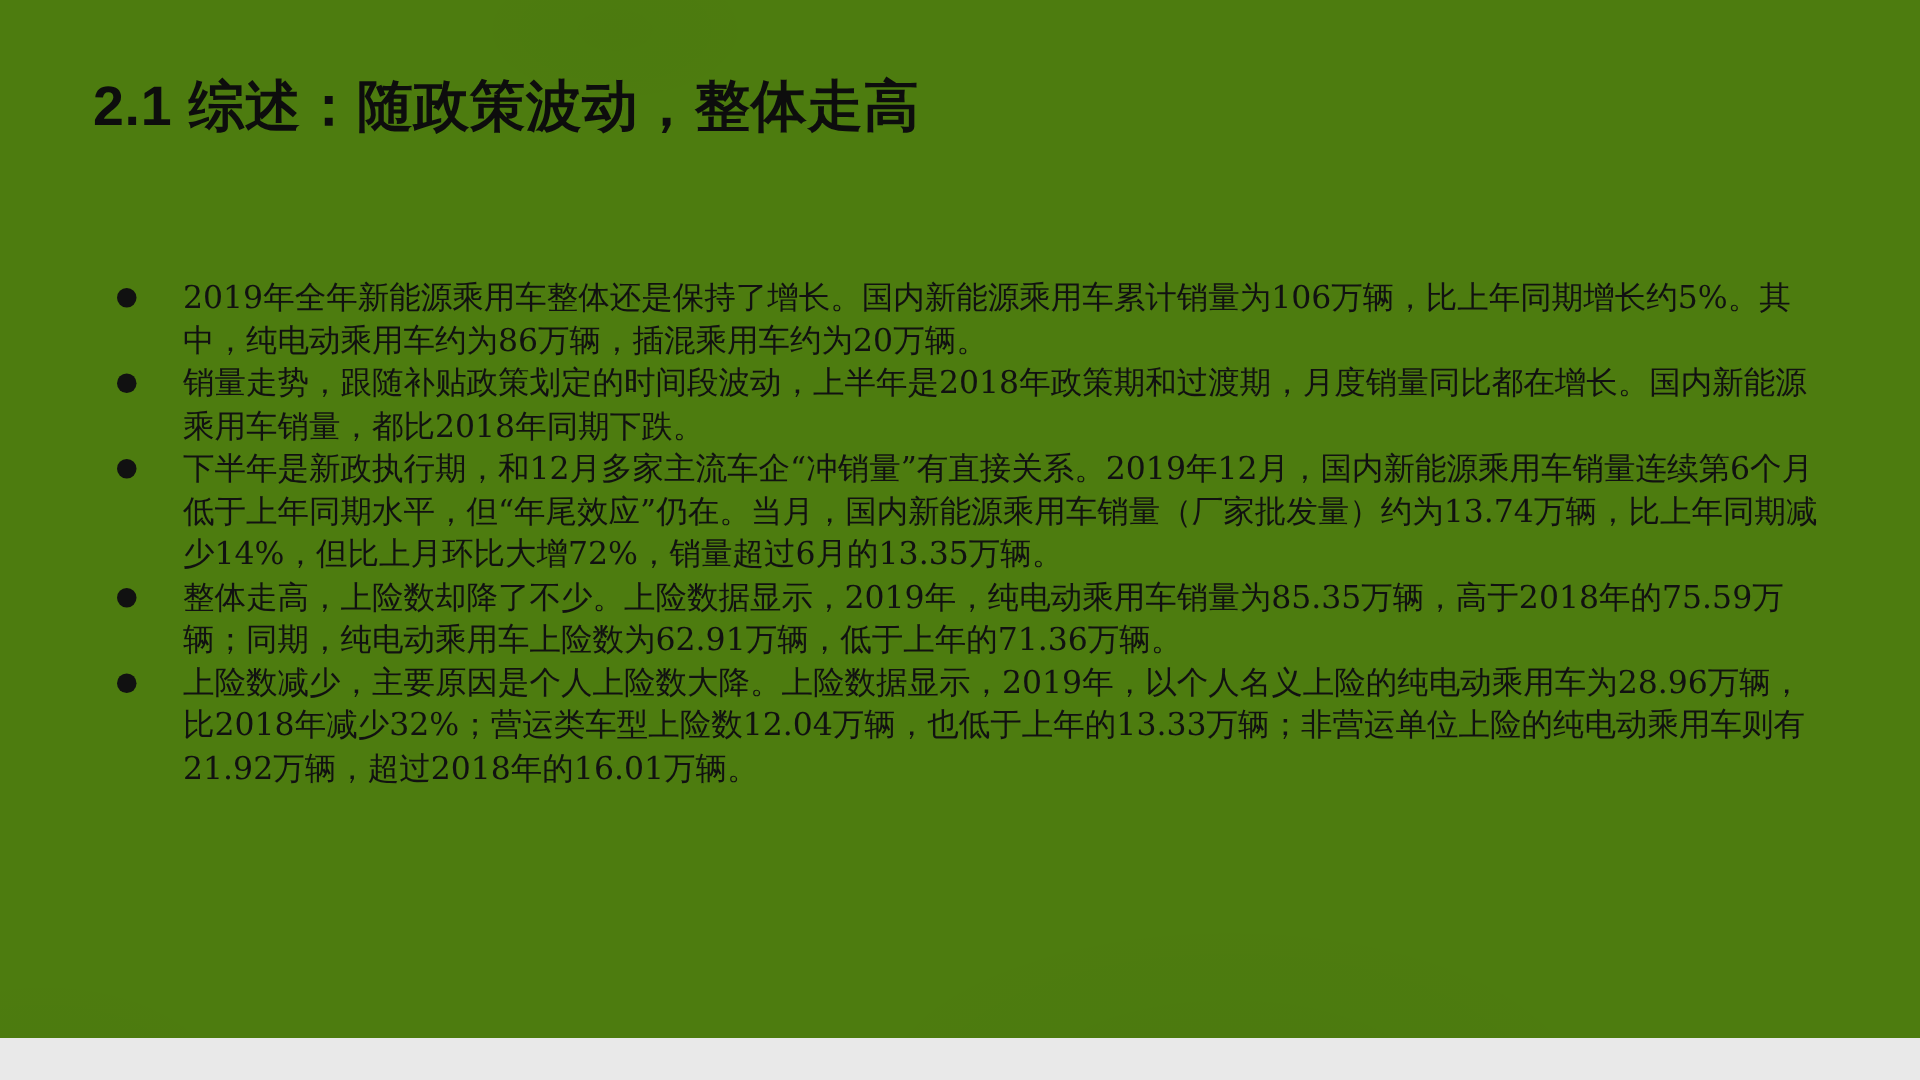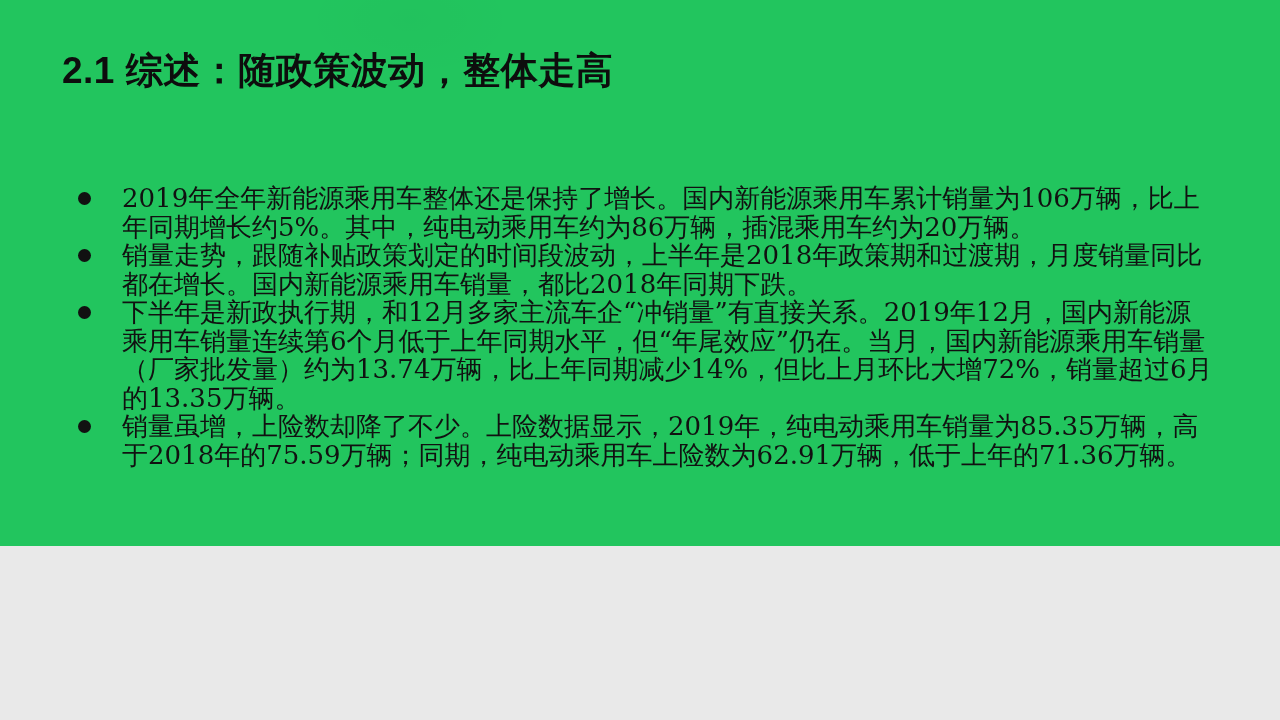--- a/index.html
+++ b/index.html
@@ -3,22 +3,22 @@
 <meta charset="utf-8">
 <style>
   html, body {
     margin: 0;
     padding: 0;
     background: #e9e9e9;
   }
   .slide {
     position: relative;
     width: 1280px;
-    height: 546px;
-    background: #22c55e;
+    height: 692px;
+    background: #4d7c0f;
     overflow: hidden;
     font-family: "Liberation Sans", sans-serif;
   }
   
   .wm {
     position: absolute;
     border-radius: 50%;
     pointer-events: none;
   }
   .wm1 {
@@ -65,21 +65,21 @@
     width: 13px;
     height: 13px;
     margin-top: 8px;
     margin-right: 31px;
     border-radius: 50%;
     background: #111111;
   }
   .bullet-text {
     flex: 1 1 auto;
     font-family: "DejaVu Serif", "Liberation Serif", serif;
-    font-size: 26px;
+    font-size: 21px;
     line-height: 28.5px;
     color: #111111;
     text-align: left;
     word-break: break-all;
   }
 </style>
 </head>
 <body>
 
 <div class="slide">
@@ -98,17 +98,21 @@
     <li class="bullet-item">
       <span class="bullet-dot"></span>
       <span class="bullet-text">销量走势，跟随补贴政策划定的时间段波动，上半年是2018年政策期和过渡期，月度销量同比都在增长。国内新能源乘用车销量，都比2018年同期下跌。</span>
     </li>
     <li class="bullet-item">
       <span class="bullet-dot"></span>
       <span class="bullet-text">下半年是新政执行期，和12月多家主流车企“冲销量”有直接关系。2019年12月，国内新能源乘用车销量连续第6个月低于上年同期水平，但“年尾效应”仍在。当月，国内新能源乘用车销量（厂家批发量）约为13.74万辆，比上年同期减少14%，但比上月环比大增72%，销量超过6月的13.35万辆。</span>
     </li>
     <li class="bullet-item">
       <span class="bullet-dot"></span>
-      <span class="bullet-text">销量虽增，上险数却降了不少。上险数据显示，2019年，纯电动乘用车销量为85.35万辆，高于2018年的75.59万辆；同期，纯电动乘用车上险数为62.91万辆，低于上年的71.36万辆。</span>
+      <span class="bullet-text">整体走高，上险数却降了不少。上险数据显示，2019年，纯电动乘用车销量为85.35万辆，高于2018年的75.59万辆；同期，纯电动乘用车上险数为62.91万辆，低于上年的71.36万辆。</span>
+    </li>
+    <li class="bullet-item">
+      <span class="bullet-dot"></span>
+      <span class="bullet-text">上险数减少，主要原因是个人上险数大降。上险数据显示，2019年，以个人名义上险的纯电动乘用车为28.96万辆，比2018年减少32%；营运类车型上险数12.04万辆，也低于上年的13.33万辆；非营运单位上险的纯电动乘用车则有21.92万辆，超过2018年的16.01万辆。</span>
     </li>
   </ul>
 
 </div>
 
 </body></html>

